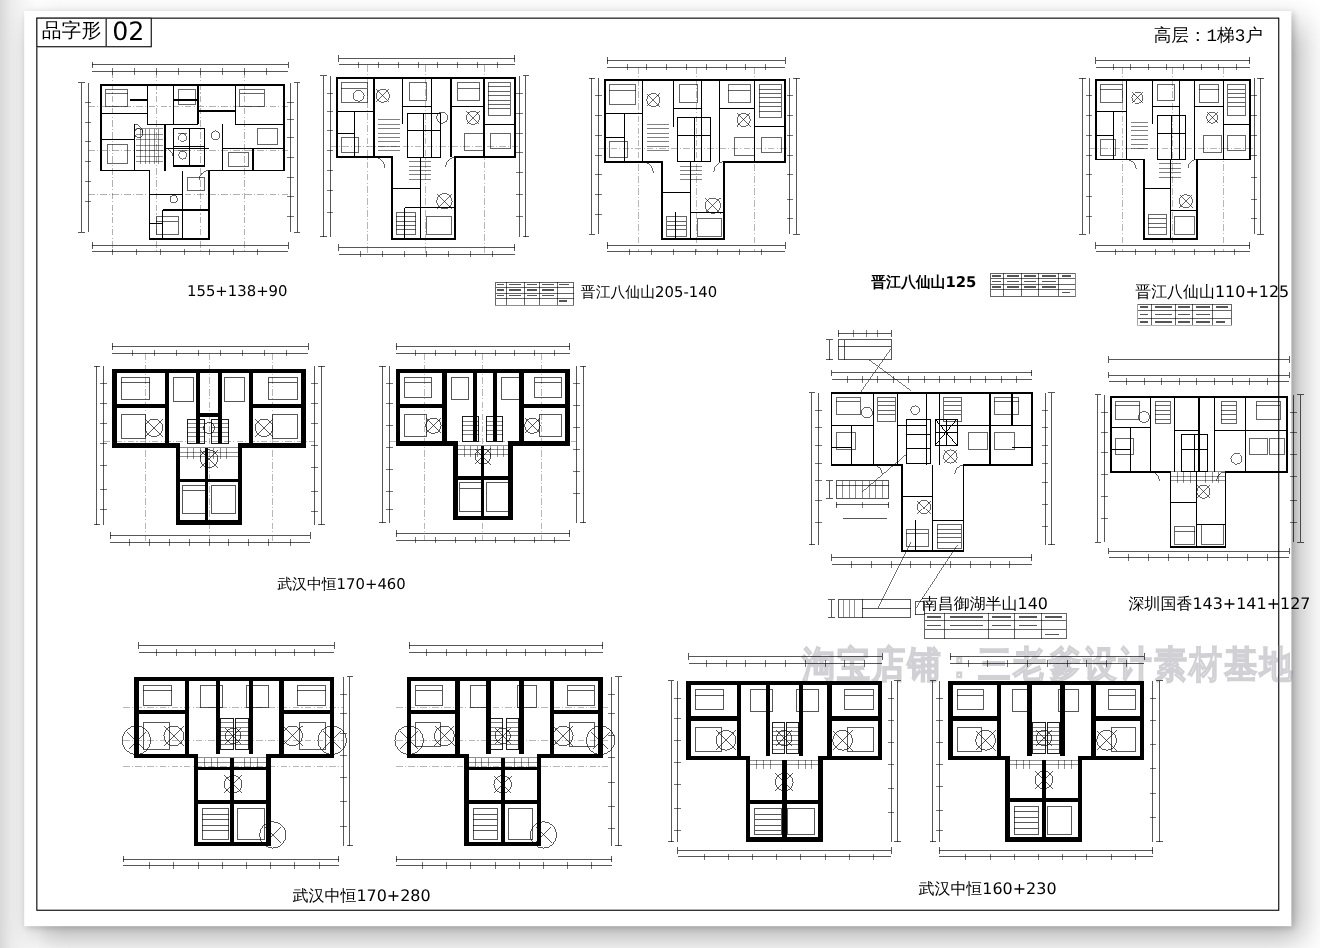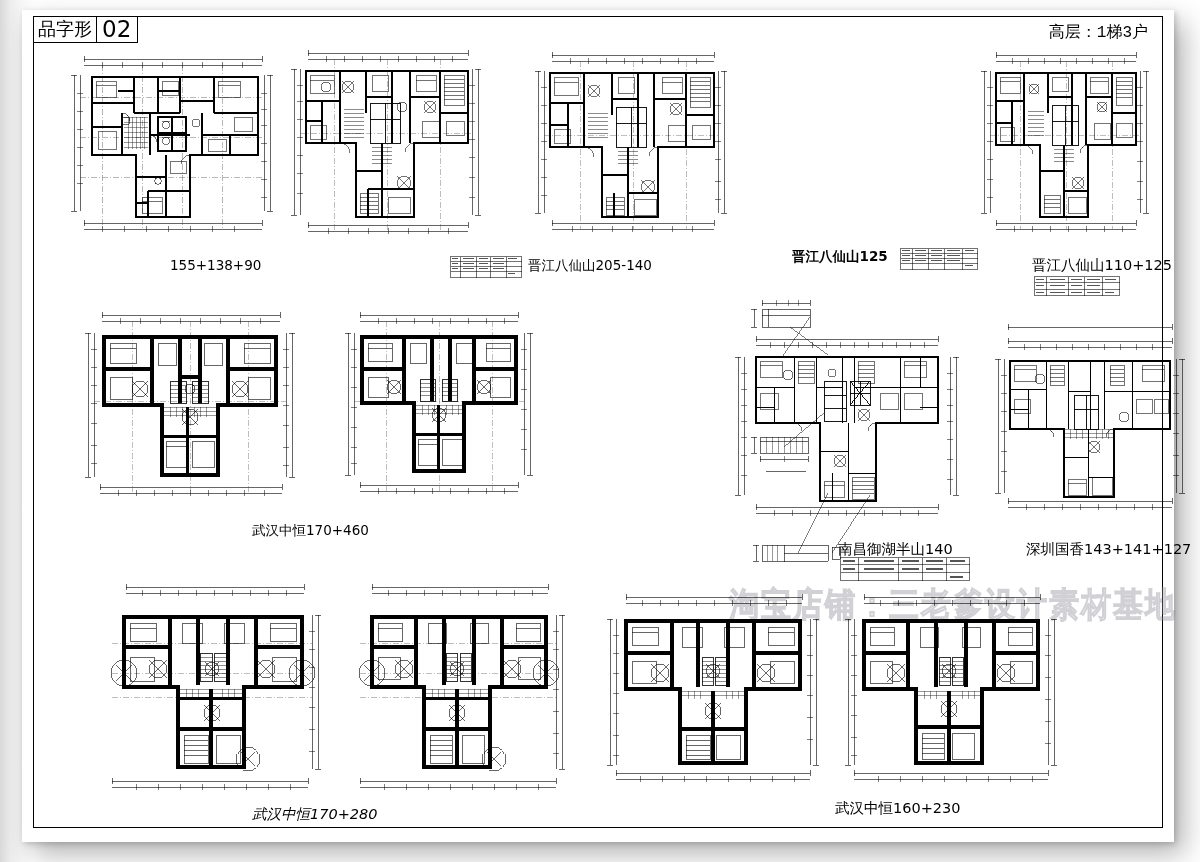--- a/index.html
+++ b/index.html
@@ -897,21 +897,21 @@
                 <path d="M118 80 H130 M118 84 H130 M118 88 H130 M118 92 H130 M118 96 H130 M118 100 H130"></path>
               </g>
           </g>
           <g fill="none" stroke-width="0.4">
             <path d="M84 112 H146 M84 116 H146"></path>
             <path d="M90 112 V120 M96 112 V120 M102 112 V120 M126 112 V120 M132 112 V120 M138 112 V120"></path>
           </g>
         </g>
       </svg>
     </div>
-    <div class="cap big" style="left:218px;top:788px;font-style:italic;">武汉中恒170+280</div>
+    <div class="cap big" style="left:232px;top:788px;">武汉中恒170+280</div>
 
     <div class="plan" style="left:310px;top:560px;">
       <svg width="228" height="218" viewBox="0 0 228 218" shape-rendering="crispEdges">
         <g stroke="#000" fill="none" stroke-width="0.6">
           <path d="M28 10 H204 M28 7 V13 M204 7 V13 M28 16 H204"></path>
           <g stroke-width="0.5">
               <path d="M44 13 V19 M62 13 V19 M80 13 V19 M98 13 V19 M116 13 V19 M134 13 V19 M152 13 V19 M170 13 V19 M188 13 V19"></path>
             </g>
           <path d="M16 204 H212 M16 201 V207 M212 201 V207 M16 210 H212"></path>
           <g stroke-width="0.5">

